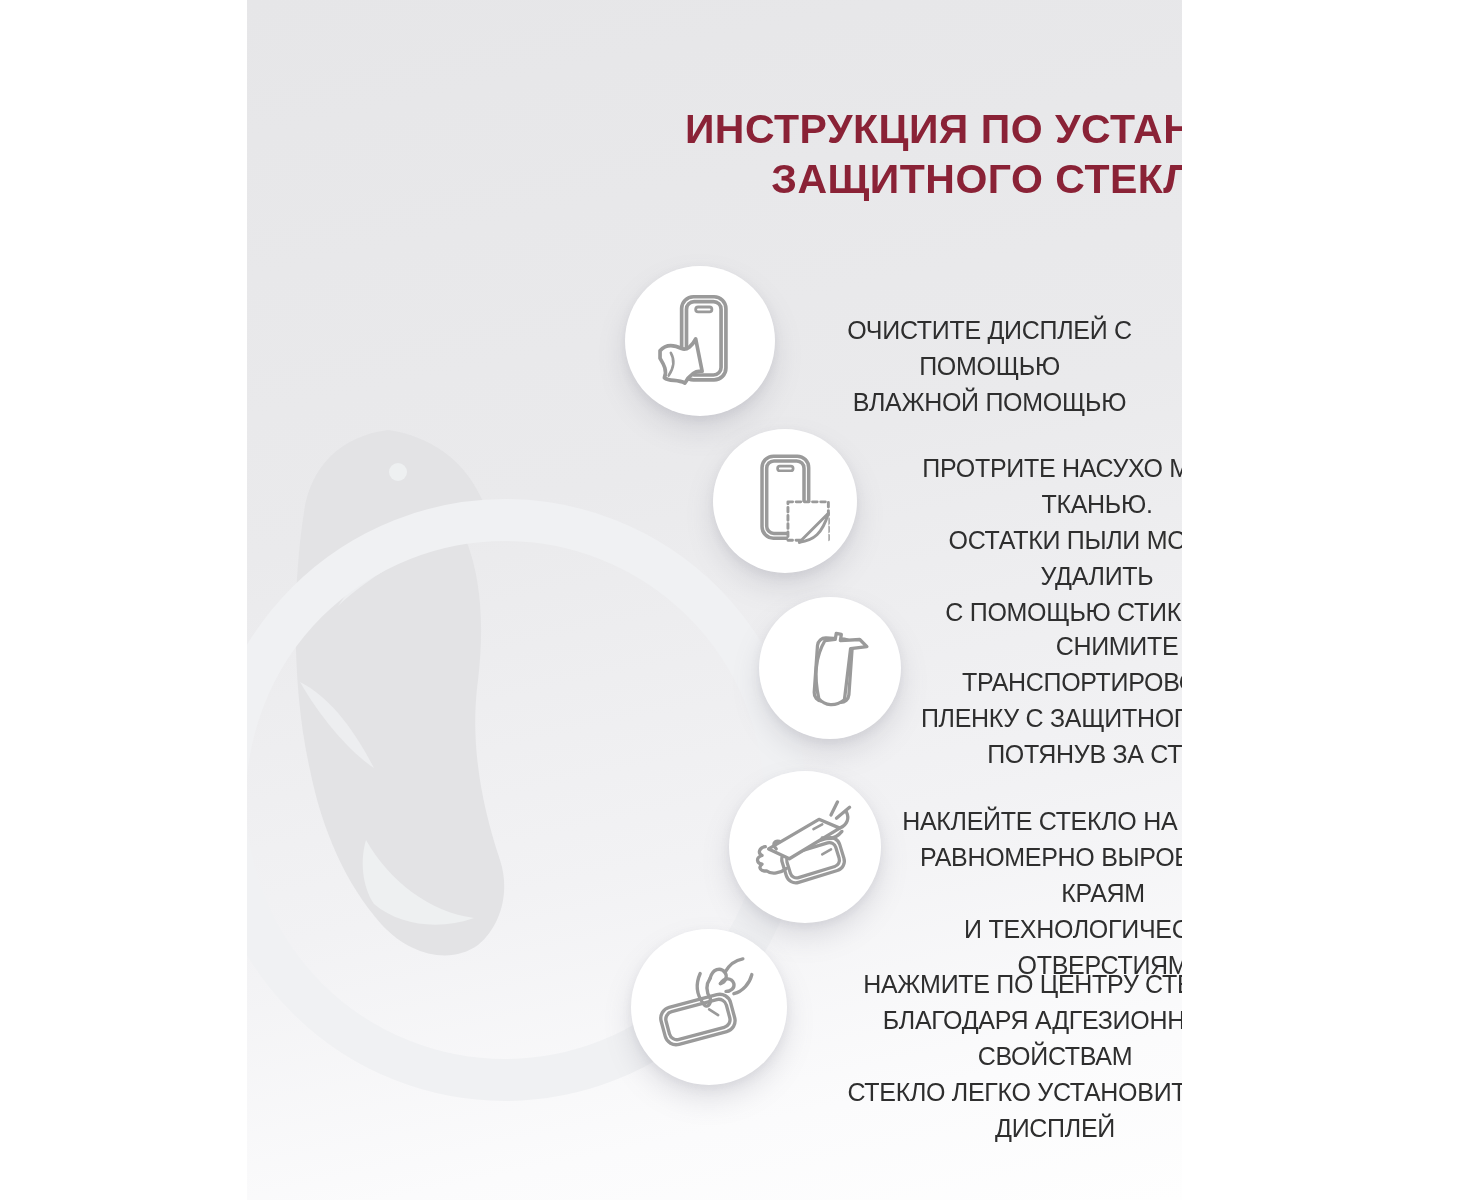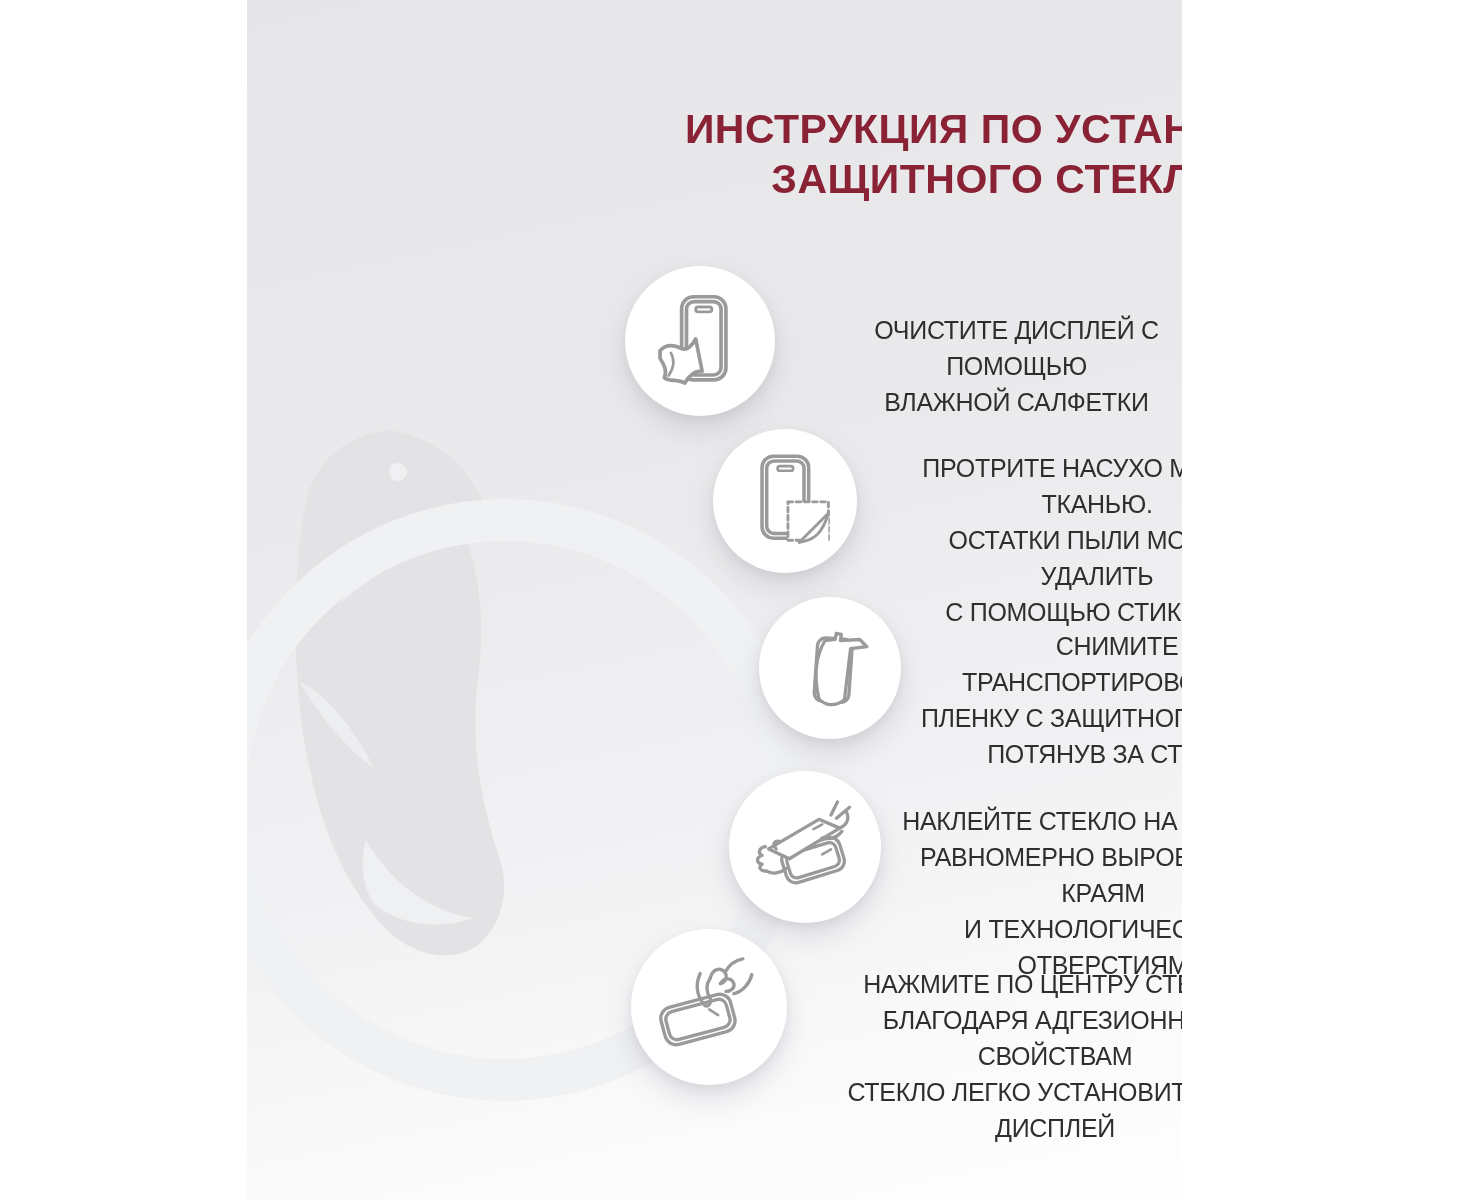--- a/index.html
+++ b/index.html
@@ -26,21 +26,21 @@
   .c1{left:378px;top:266px;width:150px;height:150px;}
   .c2{left:466px;top:429px;width:144px;height:144px;}
   .c3{left:512px;top:597px;width:142px;height:142px;}
   .c4{left:482px;top:771px;width:152px;height:152px;}
   .c5{left:384px;top:929px;width:156px;height:156px;}
   .circle svg{width:72%;height:72%;}
   .step-text{
     position:absolute;text-align:center;color:#2e2e2e;
     font-size:25px;line-height:36px;letter-spacing:-0.3px;font-weight:400;
   }
-  .t1{left:567px;top:312px;width:405px;}
+  .t1{left:540px;top:312px;width:405px;}
   .t2{left:643px;top:450px;width:414px;}
   .t3{left:661px;top:628px;width:418px;}
   .t4{left:646px;top:803px;width:420px;}
   .t5{left:580px;top:966px;width:456px;}
   .ico{stroke:#9a9a9a;fill:none;stroke-linecap:round;stroke-linejoin:round;}
 </style>
 </head>
 <body>
 
 <div class="canvas">
@@ -132,21 +132,21 @@
           <path d="M51,24 C53,16 60,14 64,19 C67,23 64,28 60,29"></path>
           <path d="M60,29 C64,23 70,24 72,29 C73,33 69,36 65,36"></path>
           <path d="M64,19 C68,12 74,8 80,7"></path>
           <path d="M72,38 C80,36 86,29 88,21"></path>
         </g>
       </svg>
     </div>
 
     <div class="step-text t1">
       <div>ОЧИСТИТЕ ДИСПЛЕЙ С ПОМОЩЬЮ</div>
-      <div>ВЛАЖНОЙ САЛФЕТКИ</div>
+      <div>ВЛАЖНОЙ ПОМОЩЬЮ</div>
     </div>
 
     <div class="step-text t2">
       <div>ПРОТРИТЕ НАСУХО МЯГКОЙ ТКАНЬЮ.</div>
       <div>ОСТАТКИ ПЫЛИ МОЖНО УДАЛИТЬ</div>
       <div>С ПОМОЩЬЮ СТИКЕРОВ</div>
     </div>
 
     <div class="step-text t3">
       <div>СНИМИТЕ ТРАНСПОРТИРОВОЧНУЮ</div>

